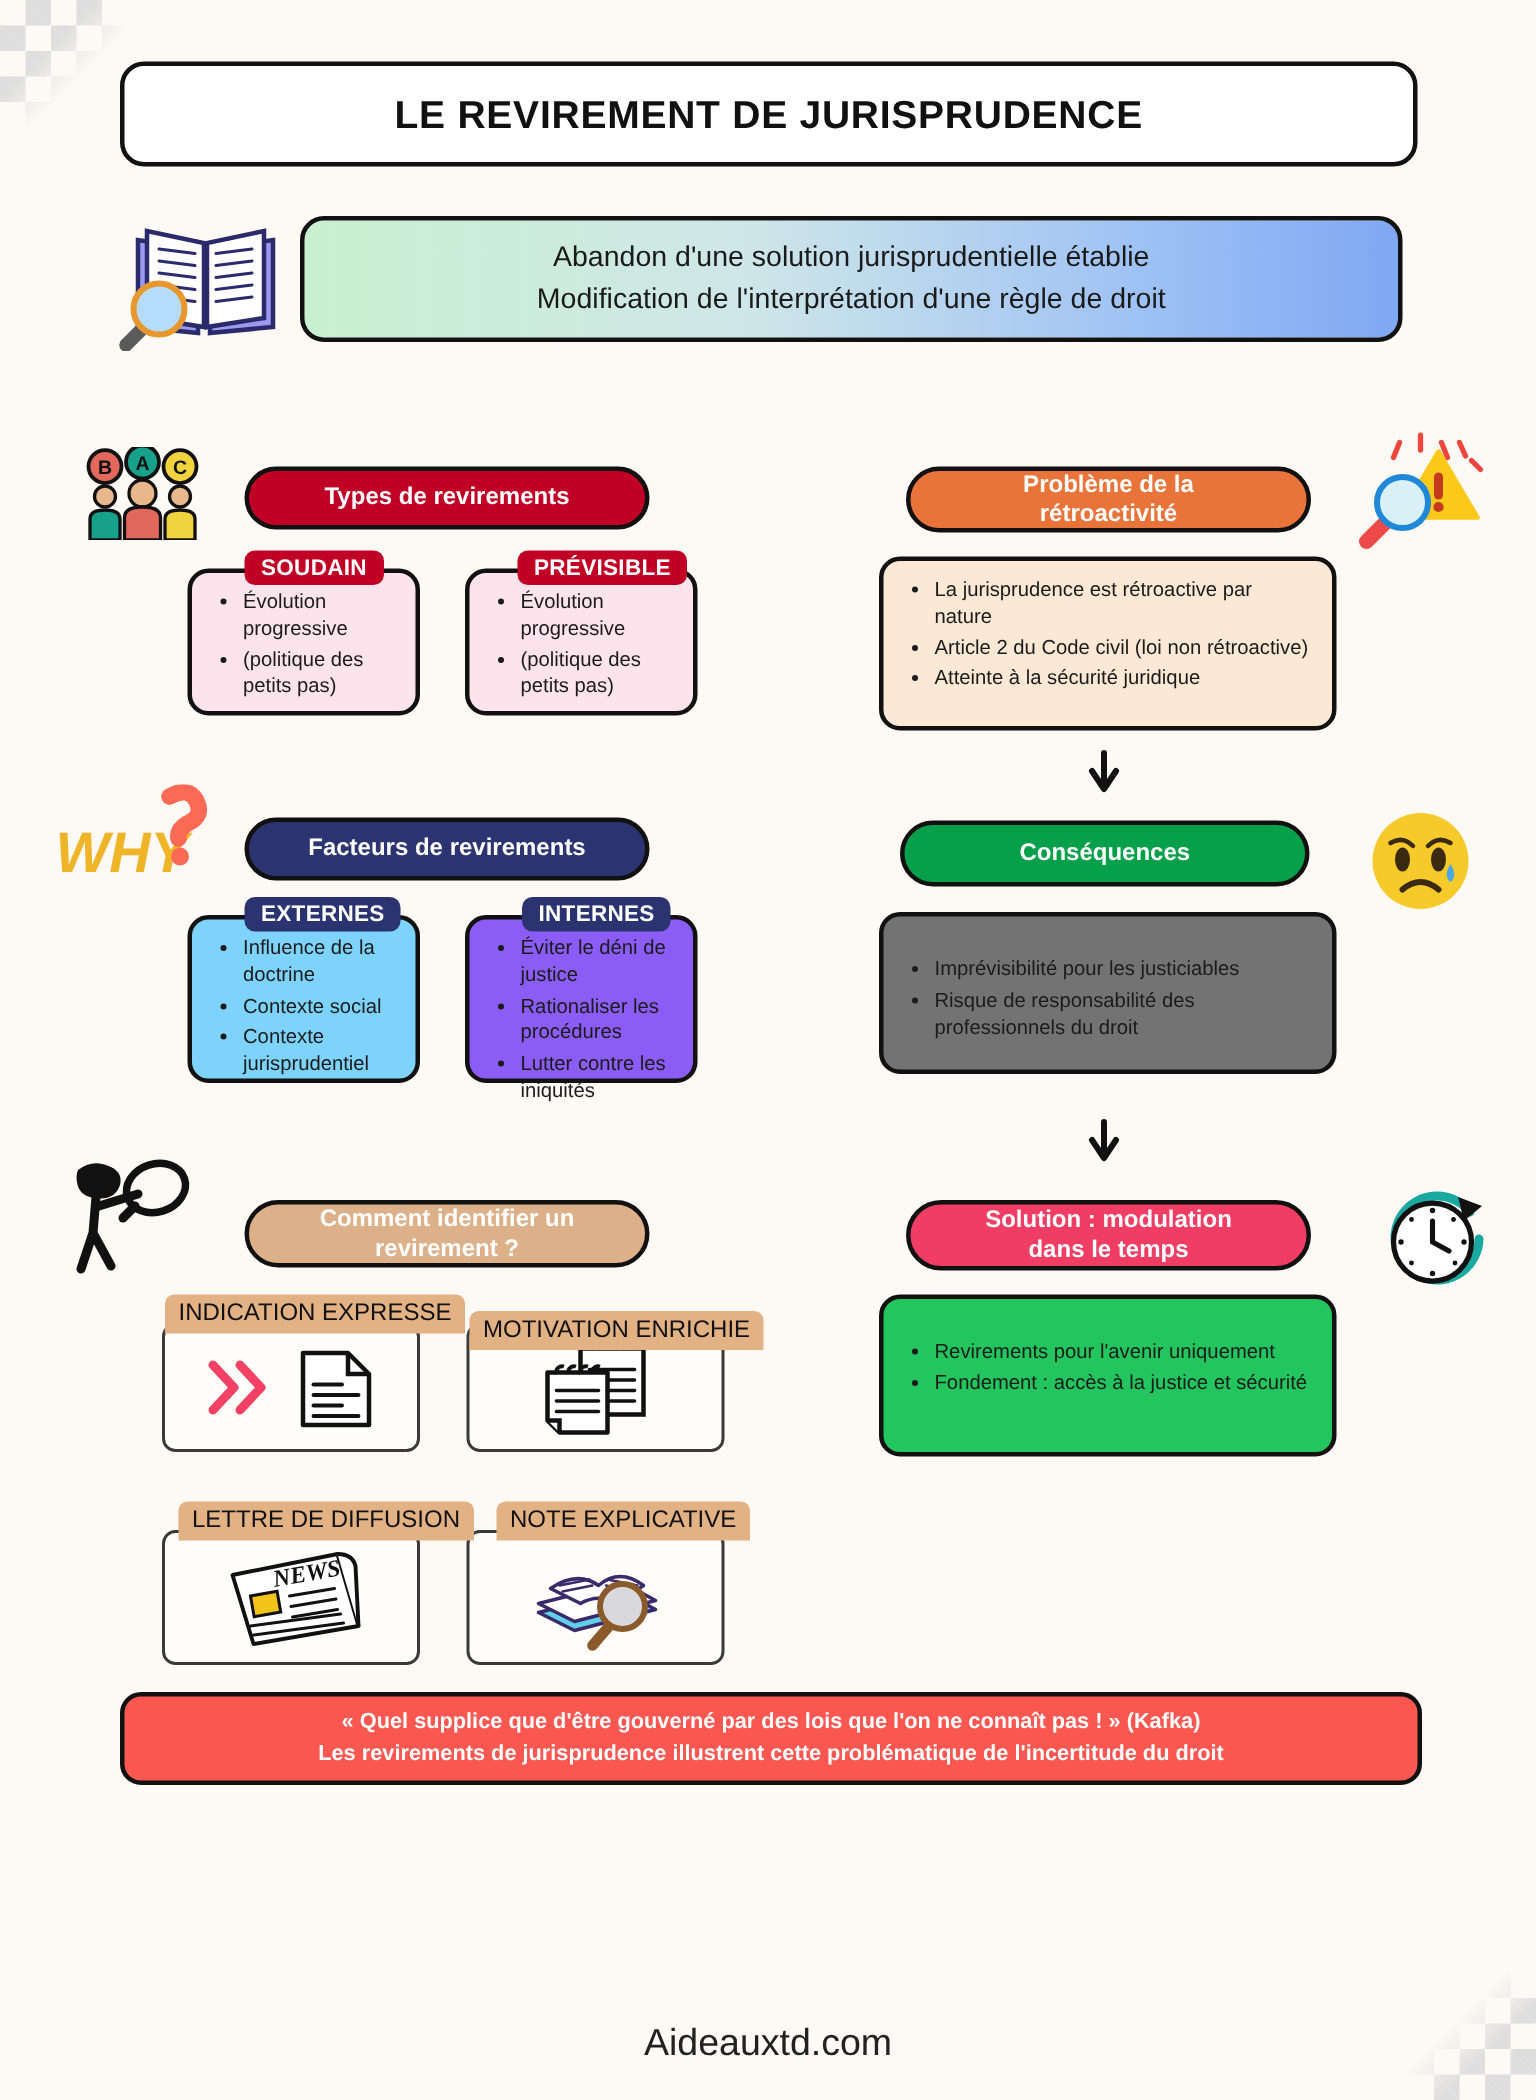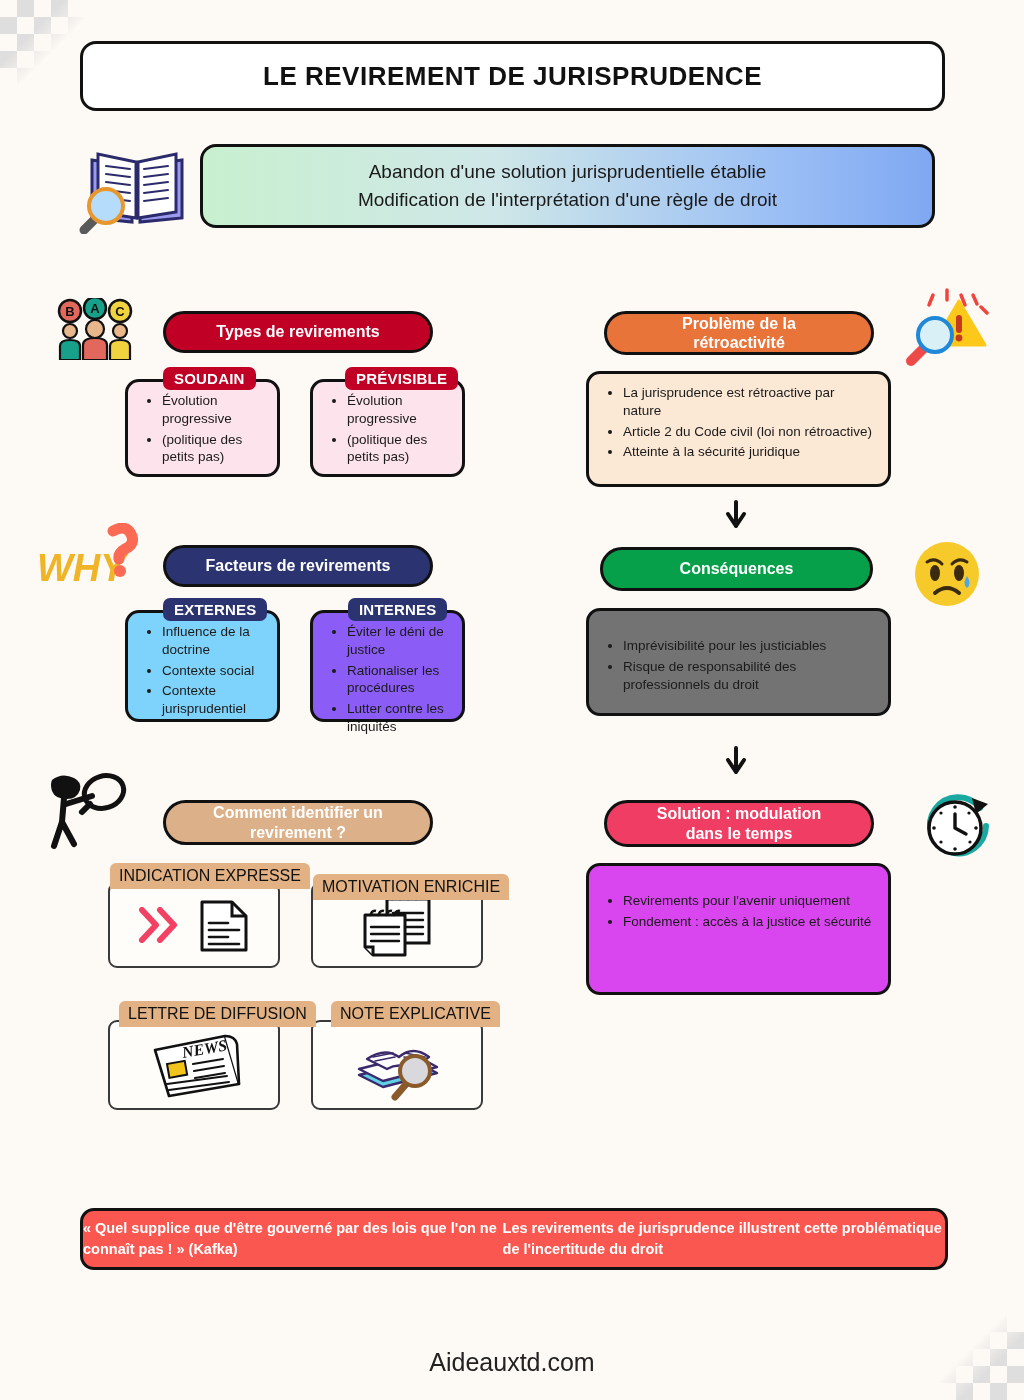--- a/index.html
+++ b/index.html
@@ -112,31 +112,31 @@
   .card-let  { left: 108px; top: 1020px; width: 172px; height: 90px; }
   .hdr-let   { left: 119px; top: 1001px; }
   .card-not  { left: 311px; top: 1020px; width: 172px; height: 90px; }
   .hdr-not   { left: 331px; top: 1001px; }
   .card-icon { position: absolute; left: 0; top: 0; width: 100%; height: 100%;
                display: flex; align-items: center; justify-content: center; }
 
   
   .s-sol-icon { position: absolute; left: 920px; top: 790px; width: 74px; height: 74px; }
   .s-sol-pill { left: 604px; top: 800px; width: 270px; height: 47px; background: #ef3d63; }
-  .box-sol    { left: 586px; top: 863px; width: 305px; height: 132px; background: #d946ef; }
+  .box-sol    { left: 586px; top: 863px; width: 305px; height: 108px; background: #22c55e; }
   .box-sol ul { padding-top: 26px; }
 
   
   .arrow { position: absolute; width: 26px; height: 30px; }
 
   
   .quote-box {
-    position: absolute; left: 80px; top: 1208px; width: 868px; height: 62px;
+    position: absolute; left: 80px; top: 1128px; width: 868px; height: 62px;
     background: #fa5750; border: 3px solid #111; border-radius: 14px;
-    display: flex; align-items: center; 
+    display: flex; flex-direction: column; align-items: center; justify-content: center;
   }
   .quote-box span { color: #fff; font-weight: bold; font-size: 14.5px; line-height: 1.45; }
   .site {
     position: absolute; left: 0; top: 1348px; width: 1024px; text-align: center;
     font-size: 25px; color: #222;
   }
 </style>
 </head>
 <body>
 

